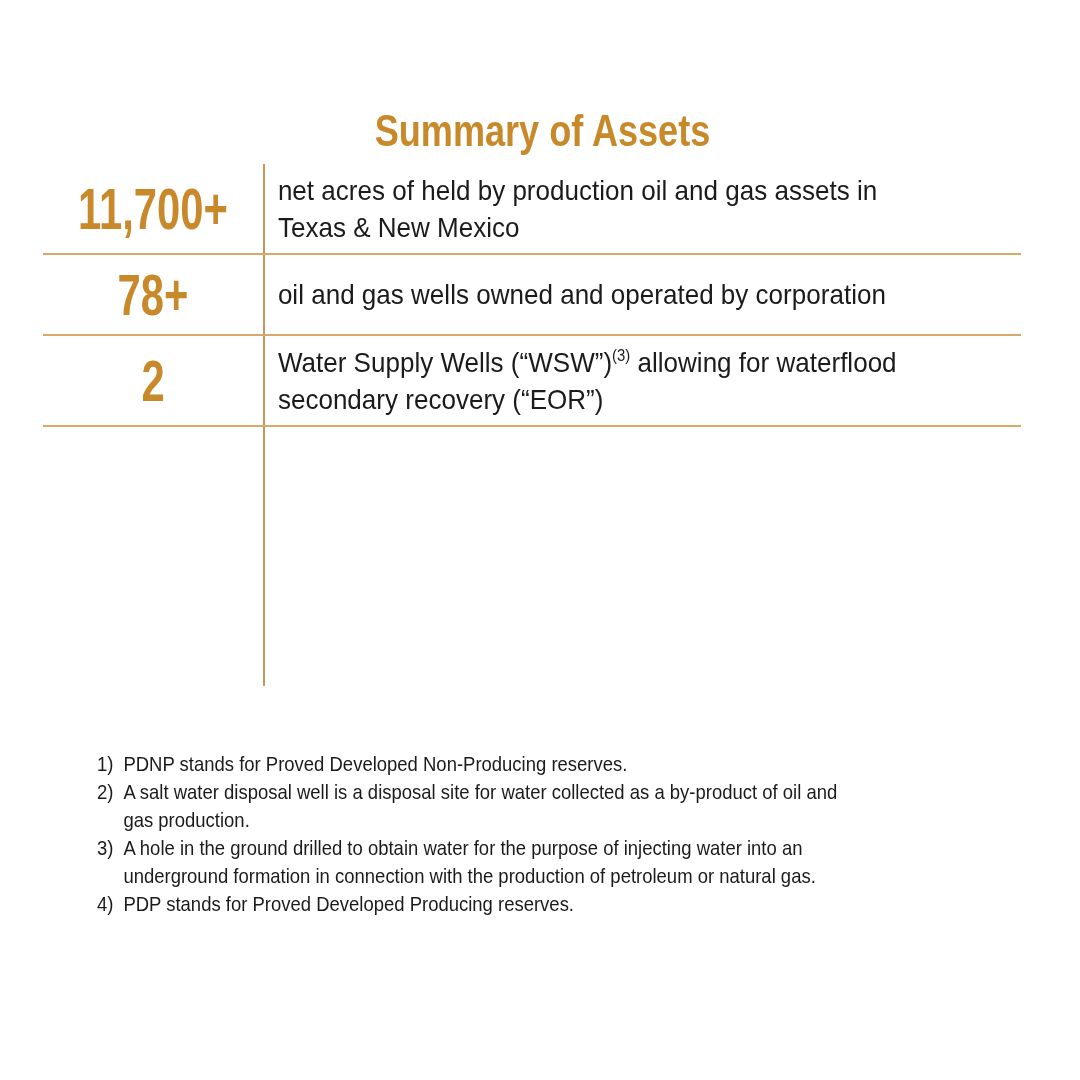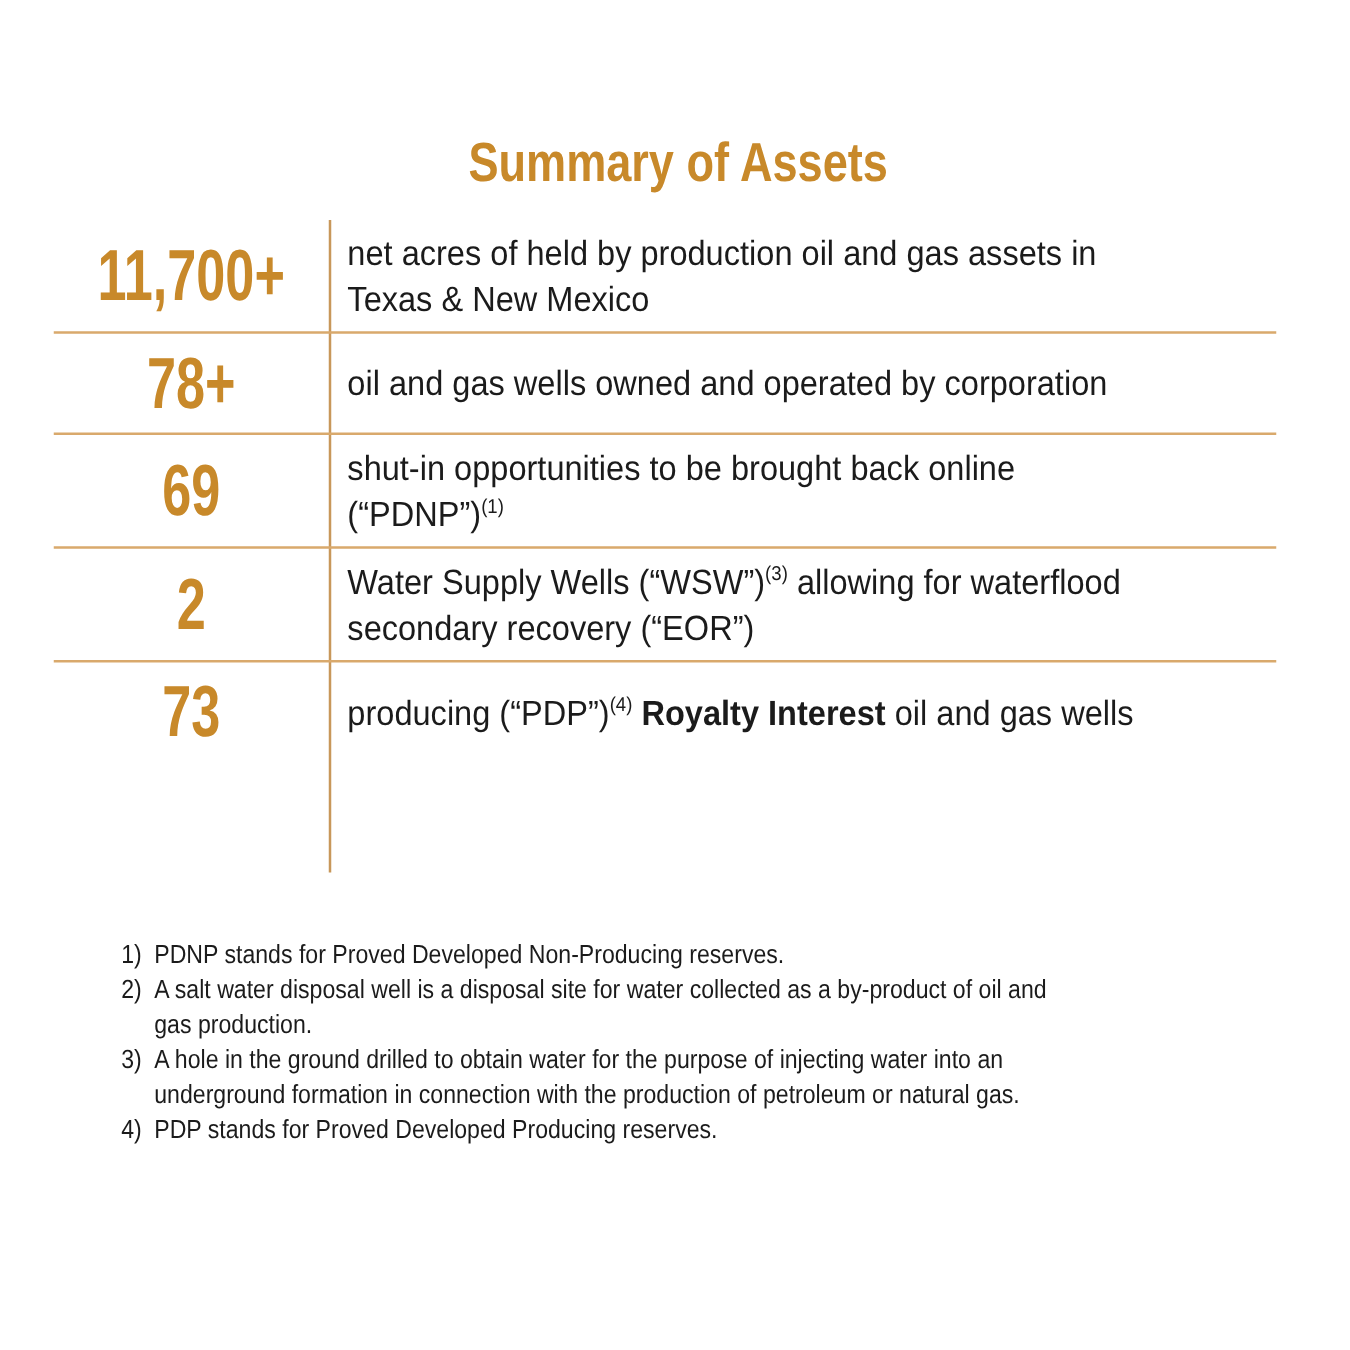--- a/index.html
+++ b/index.html
@@ -2,21 +2,21 @@
 <html><head>
 <meta charset="utf-8">
 <style>
   html, body { margin: 0; padding: 0; background: #ffffff; }
   body { width: 1080px; height: 1080px; position: relative; overflow: hidden; font-family: "Liberation Sans", sans-serif; color: #1b1b1b; }
   .title {
     position: absolute; top: 106px; left: 0; width: 1085px; text-align: center;
     font-family: "Liberation Sans", sans-serif; font-weight: bold; font-size: 44px;
     color: #c8892a; letter-spacing: 0px; transform: scaleX(0.82); transform-origin: center;
   }
-  .table { position: absolute; top: 176px; left: 43px; width: 978px; }
+  .table { position: absolute; top: 164px; left: 43px; width: 978px; }
   .vline { position: absolute; left: 220px; top: 0; width: 2px; height: 522px; background: #c8975a; }
   .row { position: relative; display: flex; align-items: center; border-bottom: 2px solid #d9a96c; }
   .row.last { border-bottom: none; }
   .num {
     width: 220px; flex: none; text-align: center;
     font-family: "Liberation Sans", sans-serif; font-weight: bold; color: #c8892a;
     font-size: 58px; line-height: 1;
     transform: scaleX(0.72); transform-origin: center;
   }
   .desc { padding-left: 16px; font-size: 28px; line-height: 37px; color: #1b1b1b; transform: scaleX(0.93); transform-origin: left center; white-space: nowrap; }
@@ -42,43 +42,30 @@
     </div>
   </div>
 
   <div class="row" style="height:79px">
     <div class="num">78+</div>
     <div class="desc">
       <div>oil and gas wells owned and operated by corporation</div>
     </div>
   </div>
 
-  <div class="row" style="height:89px">
-    <div class="num">69</div>
-    <div class="desc">
-      <div>shut-in opportunities to be brought back online</div>
-      <div><span>(“PDNP”)</span><sup>(1)</sup></div>
-    </div>
-  </div>
 
 
   <div class="row" style="height:89px">
     <div class="num">2</div>
     <div class="desc">
       <div><span>Water Supply Wells (“WSW”)</span><sup>(3)</sup><span> allowing for waterflood</span></div>
       <div>secondary recovery (“EOR”)</div>
     </div>
   </div>
 
-  <div class="row last" style="height:80px">
-    <div class="num">73</div>
-    <div class="desc">
-      <div style="white-space:pre"><span>producing (“PDP”)</span><sup>(4)</sup><b> Royalty Interest</b><span> oil and gas wells</span></div>
-    </div>
-  </div>
 </div>
 
 <div class="notes">
   <div class="note">
     <span class="idx">1)</span>
     <span>PDNP stands for Proved Developed Non-Producing reserves.</span>
   </div>
   <div class="note">
     <span class="idx">2)</span>
     <span>A salt water disposal well is a disposal site for water collected as a by-product of oil and</span>

